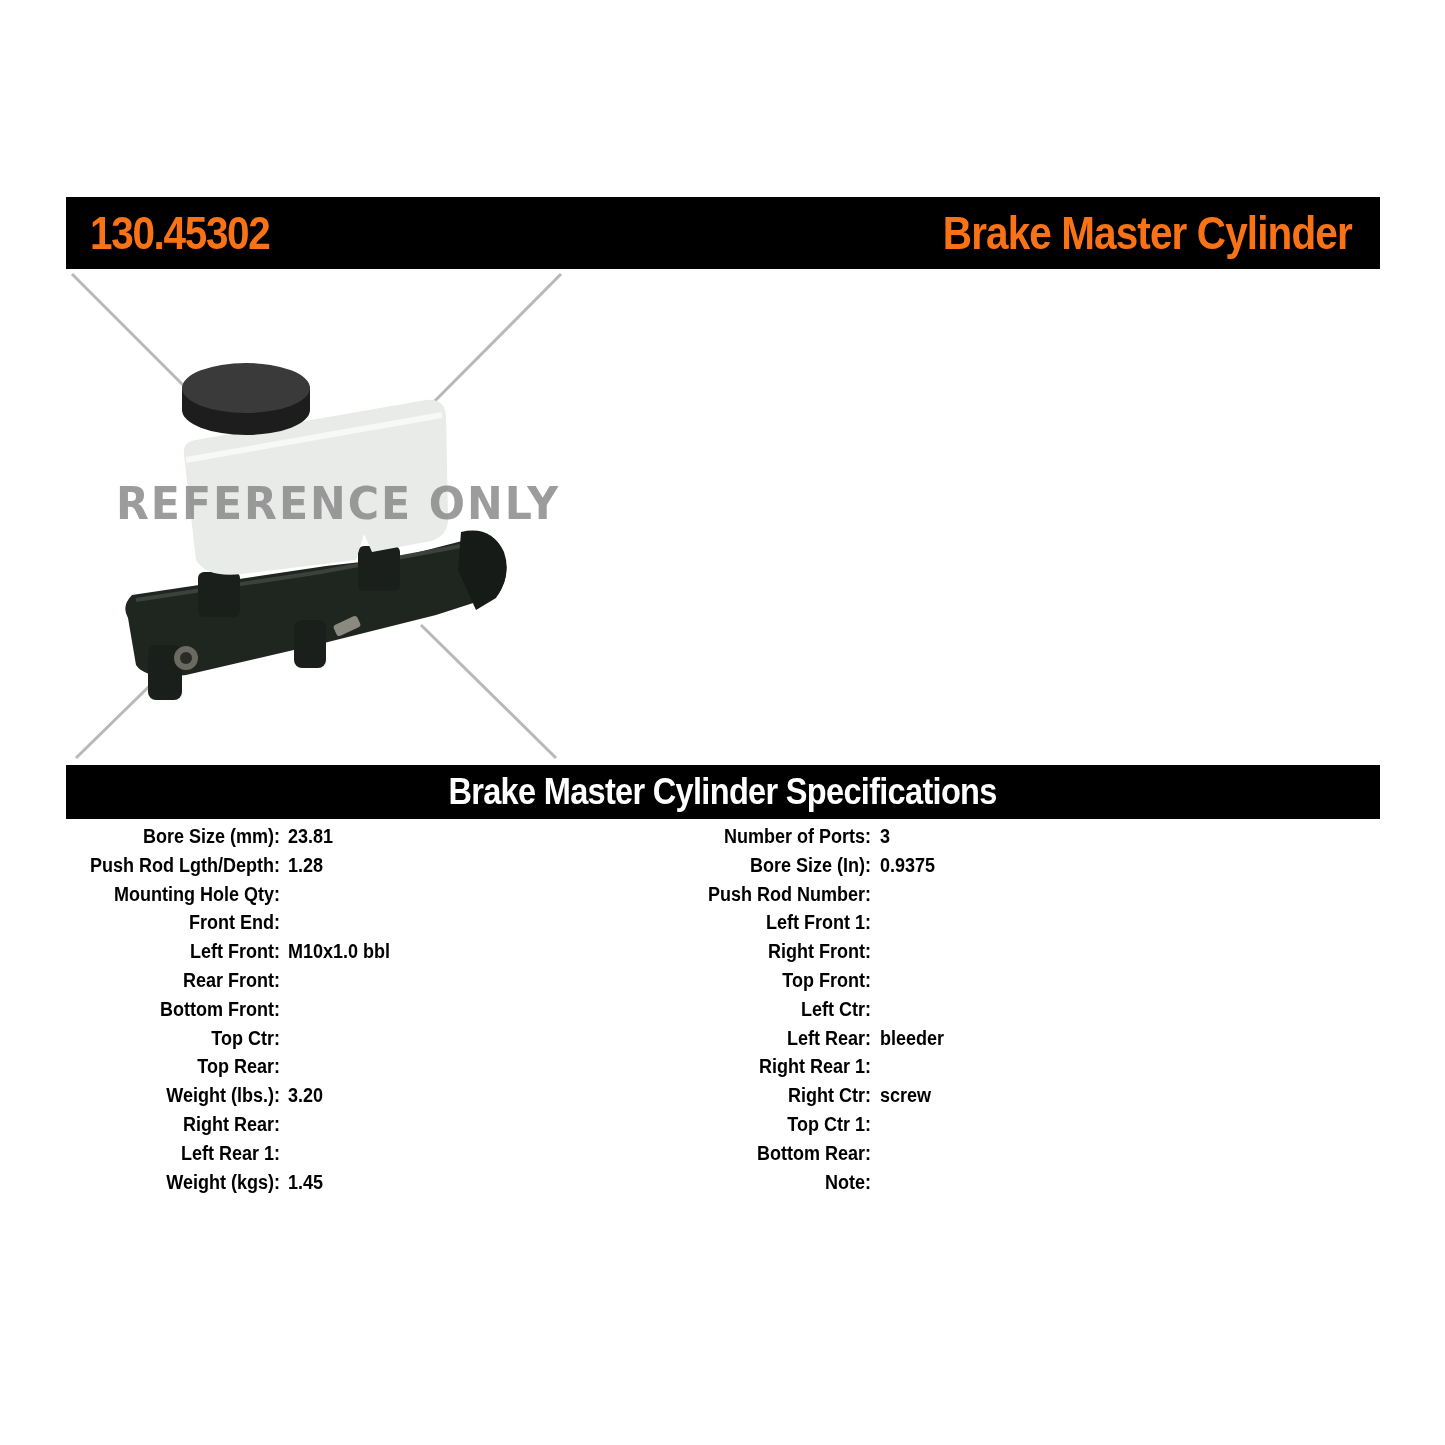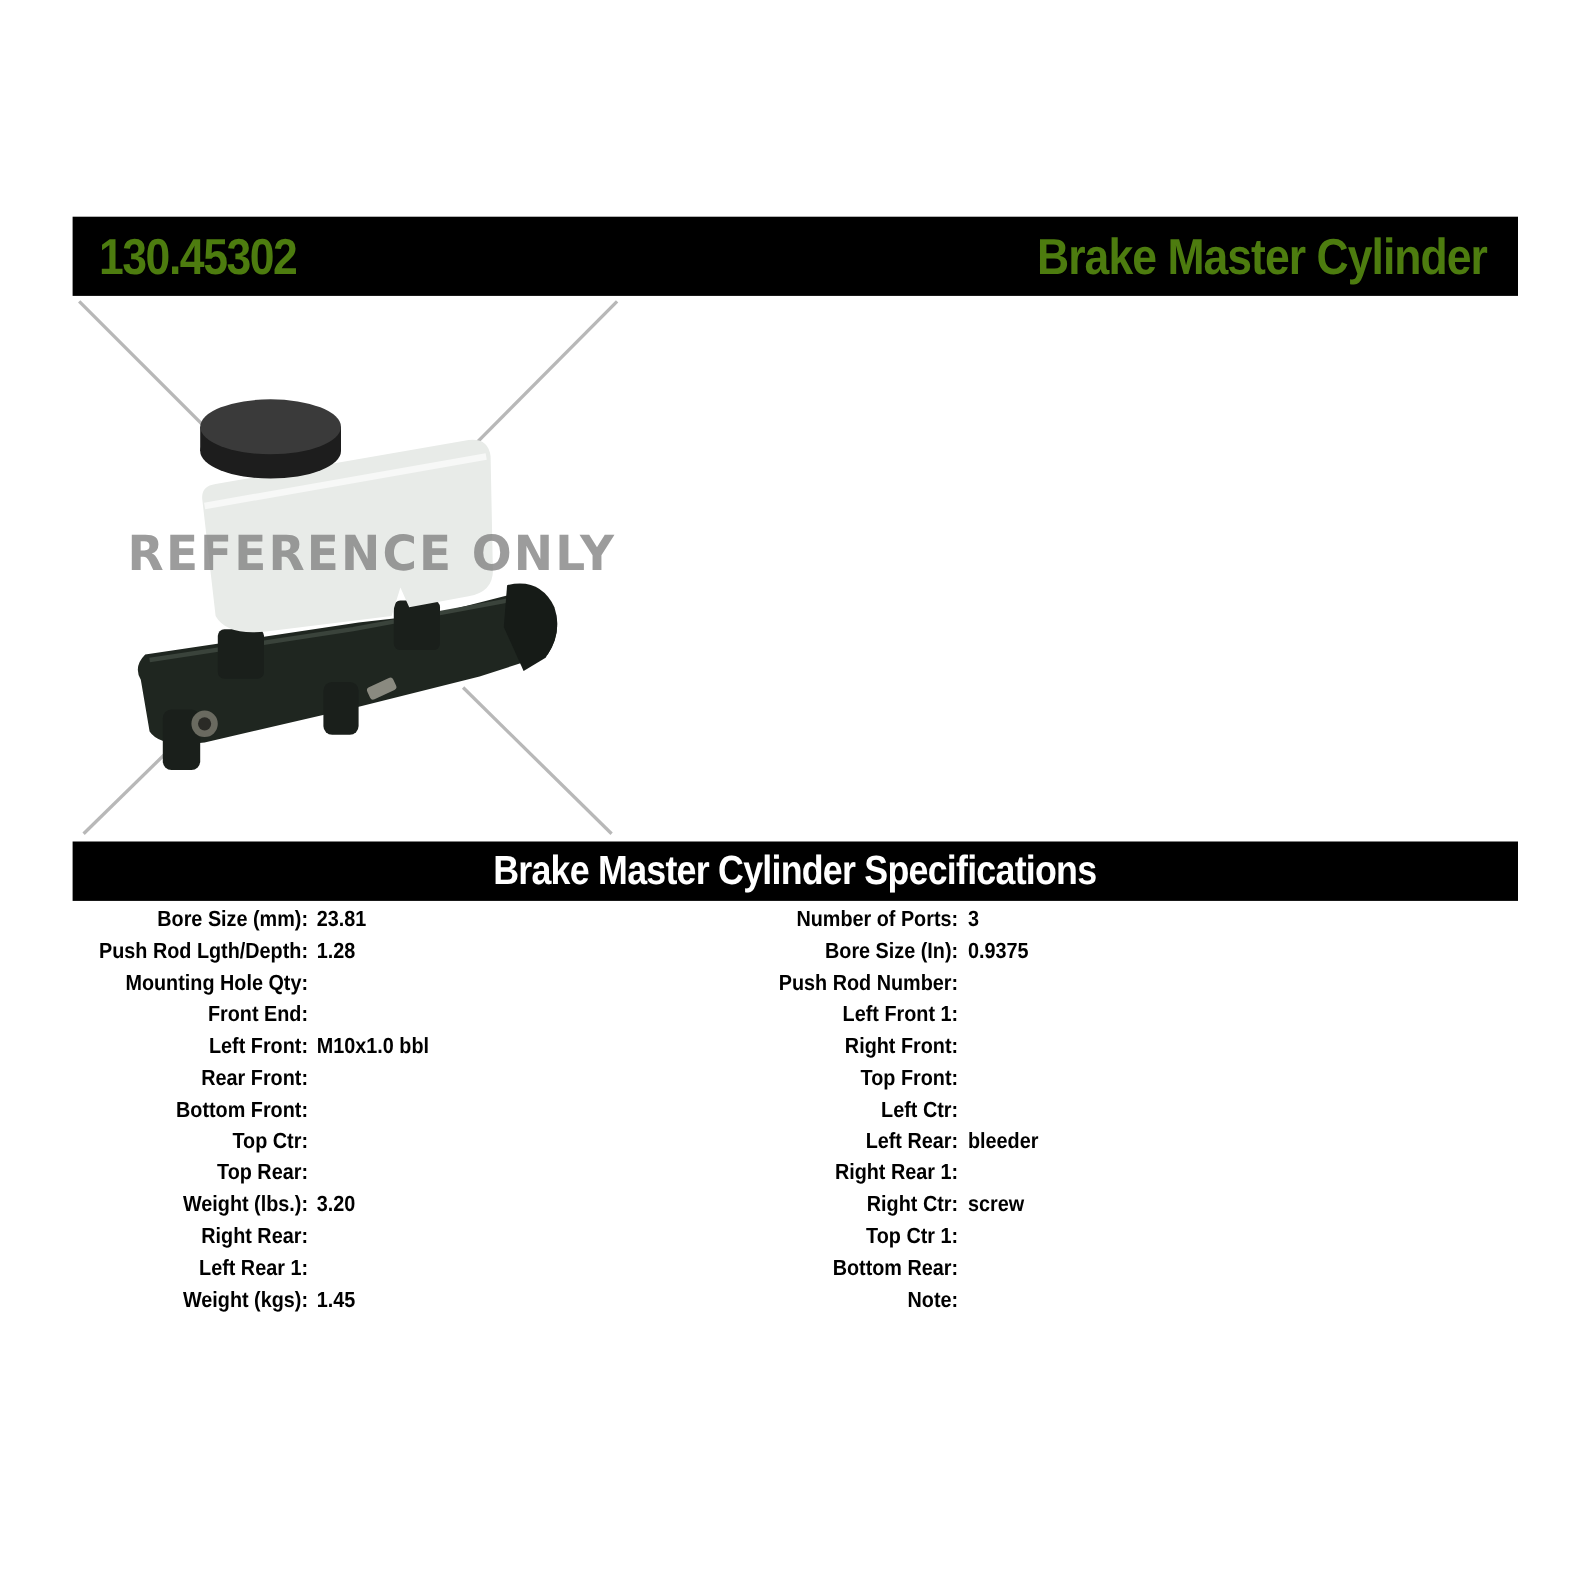--- a/index.html
+++ b/index.html
@@ -1,20 +1,20 @@
 <!DOCTYPE html>
 <html><head>
 <meta charset="utf-8">
 <style>
   html, body { margin: 0; padding: 0; background: #ffffff; }
   body { width: 1445px; height: 1445px; position: relative; overflow: hidden;
          font-family: "Liberation Sans", "DejaVu Sans", sans-serif; color: #000; }
 
   .title-bar { position: absolute; left: 66px; top: 197px; width: 1314px; height: 72px;
-               background: #000; color: #4d7c0f; }
+               background: #000; color: #f97316; }
   .part-number { position: absolute; left: 24px; top: 0; line-height: 72px;
                  font-size: 46px; font-weight: bold; letter-spacing: -1.5px;
                  transform: scaleX(0.88); transform-origin: left center; }
   .part-type { position: absolute; right: 28px; top: 0; line-height: 72px;
                font-size: 46px; font-weight: bold; letter-spacing: -1px;
                transform: scaleX(0.88); transform-origin: right center; white-space: nowrap; }
 
   .image-area { position: absolute; left: 66px; top: 270px; width: 510px; height: 492px; text-decoration: underline; }
   .image-area svg { position: absolute; left: 0; top: 0; }
   .watermark { position: absolute; left: 50px; top: 208px; font-size: 44px; font-weight: bold;

